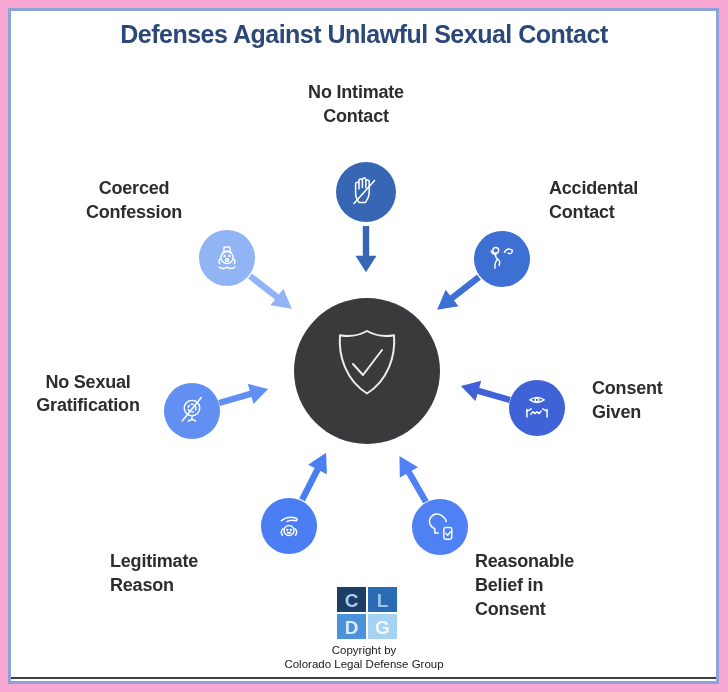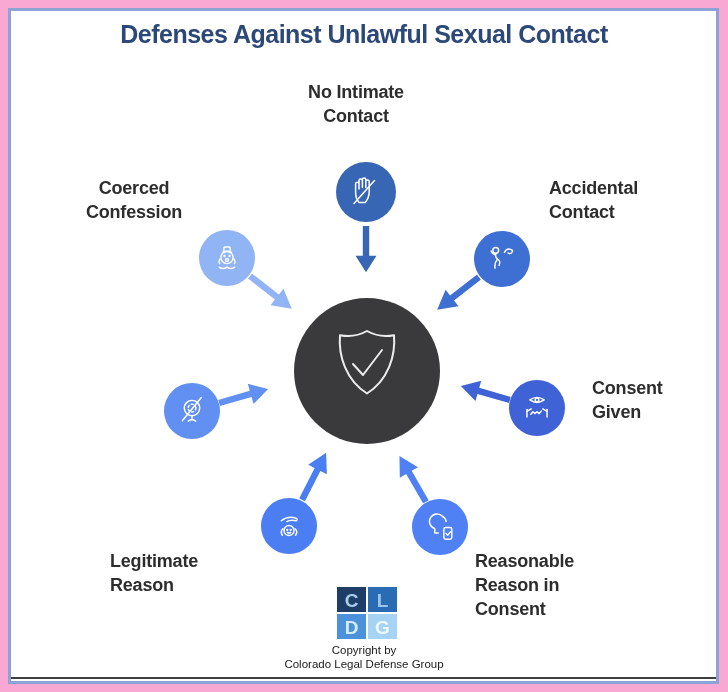--- a/index.html
+++ b/index.html
@@ -167,26 +167,30 @@
   <div class="lbl lbl-left lbl1">
     <div>Accidental</div>
     <div>Contact</div>
   </div>
   <div class="lbl lbl-left lbl2">
     <div>Consent</div>
     <div>Given</div>
   </div>
   <div class="lbl lbl-left lbl3">
     <div>Reasonable</div>
-    <div>Reason in</div>
+    <div>Belief in</div>
     <div>Consent</div>
   </div>
   <div class="lbl lbl-right lbl4">
     <div>Legitimate</div>
     <div>Reason</div>
+  </div>
+  <div class="lbl lbl-center lbl5">
+    <div>No Sexual</div>
+    <div>Gratification</div>
   </div>
   <div class="lbl lbl-center lbl6">
     <div>Coerced</div>
     <div>Confession</div>
   </div>
 
   <svg class="logo" viewBox="0 0 60 52">
     <rect x="0" y="0" width="29" height="25" fill="#1e3e68"></rect>
     <rect x="31" y="0" width="29" height="25" fill="#2a6cb4"></rect>
     <rect x="0" y="27" width="29" height="25" fill="#4c92da"></rect>

